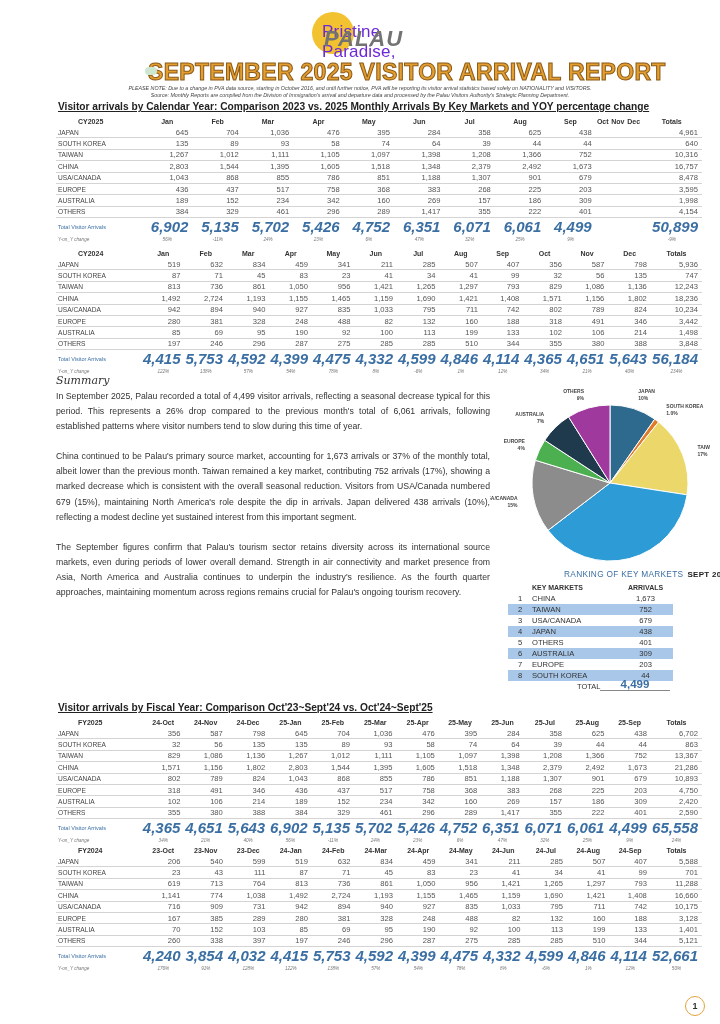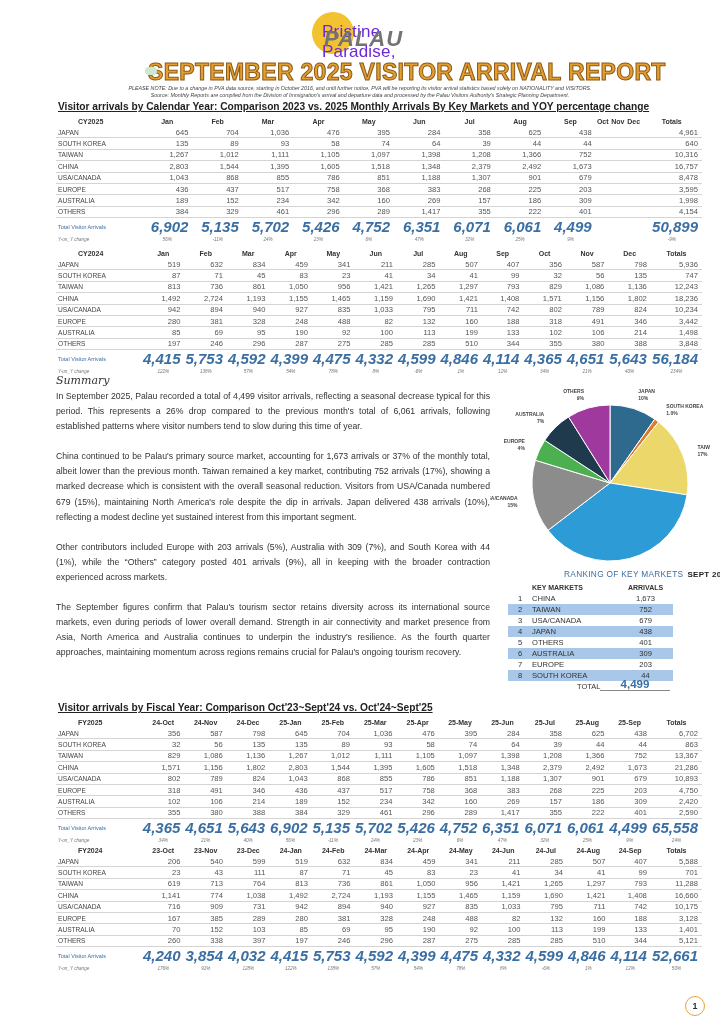--- a/index.html
+++ b/index.html
@@ -447,21 +447,20 @@
         <td>40%</td>
         <td>234%</td>
       </tr>
     </tbody>
   </table>
 
 <div class="summary-h">Summary</div>
 <div class="summary">
   <p>In September 2025, Palau recorded a total of 4,499 visitor arrivals, reflecting a seasonal decrease typical for this period. This represents a 26% drop compared to the previous month's total of 6,061 arrivals, following established patterns where visitor numbers tend to slow during this time of year.</p>
   <p>China continued to be Palau's primary source market, accounting for 1,673 arrivals or 37% of the monthly total, albeit lower than the previous month. Taiwan remained a key market, contributing 752 arrivals (17%), showing a marked decrease which is consistent with the overall seasonal reduction. Visitors from USA/Canada numbered 679 (15%), maintaining North America's role despite the dip in arrivals. Japan delivered 438 arrivals (10%), reflecting a modest decline yet sustained interest from this important segment.</p>
-  <p>Other contributors included Europe with 203 arrivals (5%), Australia with 309 (7%), and South Korea with 44 (1%), while the “Others” category posted 401 arrivals (9%), all in keeping with the broader contraction experienced across markets.</p>
   <p>The September figures confirm that Palau's tourism sector retains diversity across its international source markets, even during periods of lower overall demand. Strength in air connectivity and market presence from Asia, North America and Australia continues to underpin the industry's resilience. As the fourth quarter approaches, maintaining momentum across regions remains crucial for Palau's ongoing tourism recovery.</p>
 </div>
 
 <svg class="pie" id="pie" viewBox="0 0 220 185">
     <path d="M120,98 L120,20 A78,78 0 0 1 164.7922380917274,34.14347796243515 Z" fill="#2e6a8e" stroke="#fff" stroke-width="1"></path>
     <text x="148.30372939956095" y="8.362402407938049" text-anchor="start">JAPAN</text>
     <text x="148.30372939956095" y="15.362402407938049" text-anchor="start">10%</text>
     <path d="M120,98 L164.7922380917274,34.14347796243515 A78,78 0 0 1 168.6291628039374,37.01471878405288 Z" fill="#e07b2a" stroke="#fff" stroke-width="1"></path>
     <text x="176.31896311887886" y="22.739290508165126" text-anchor="start">SOUTH KOREA</text>
     <text x="176.31896311887886" y="29.739290508165126" text-anchor="start">1.0%</text>

